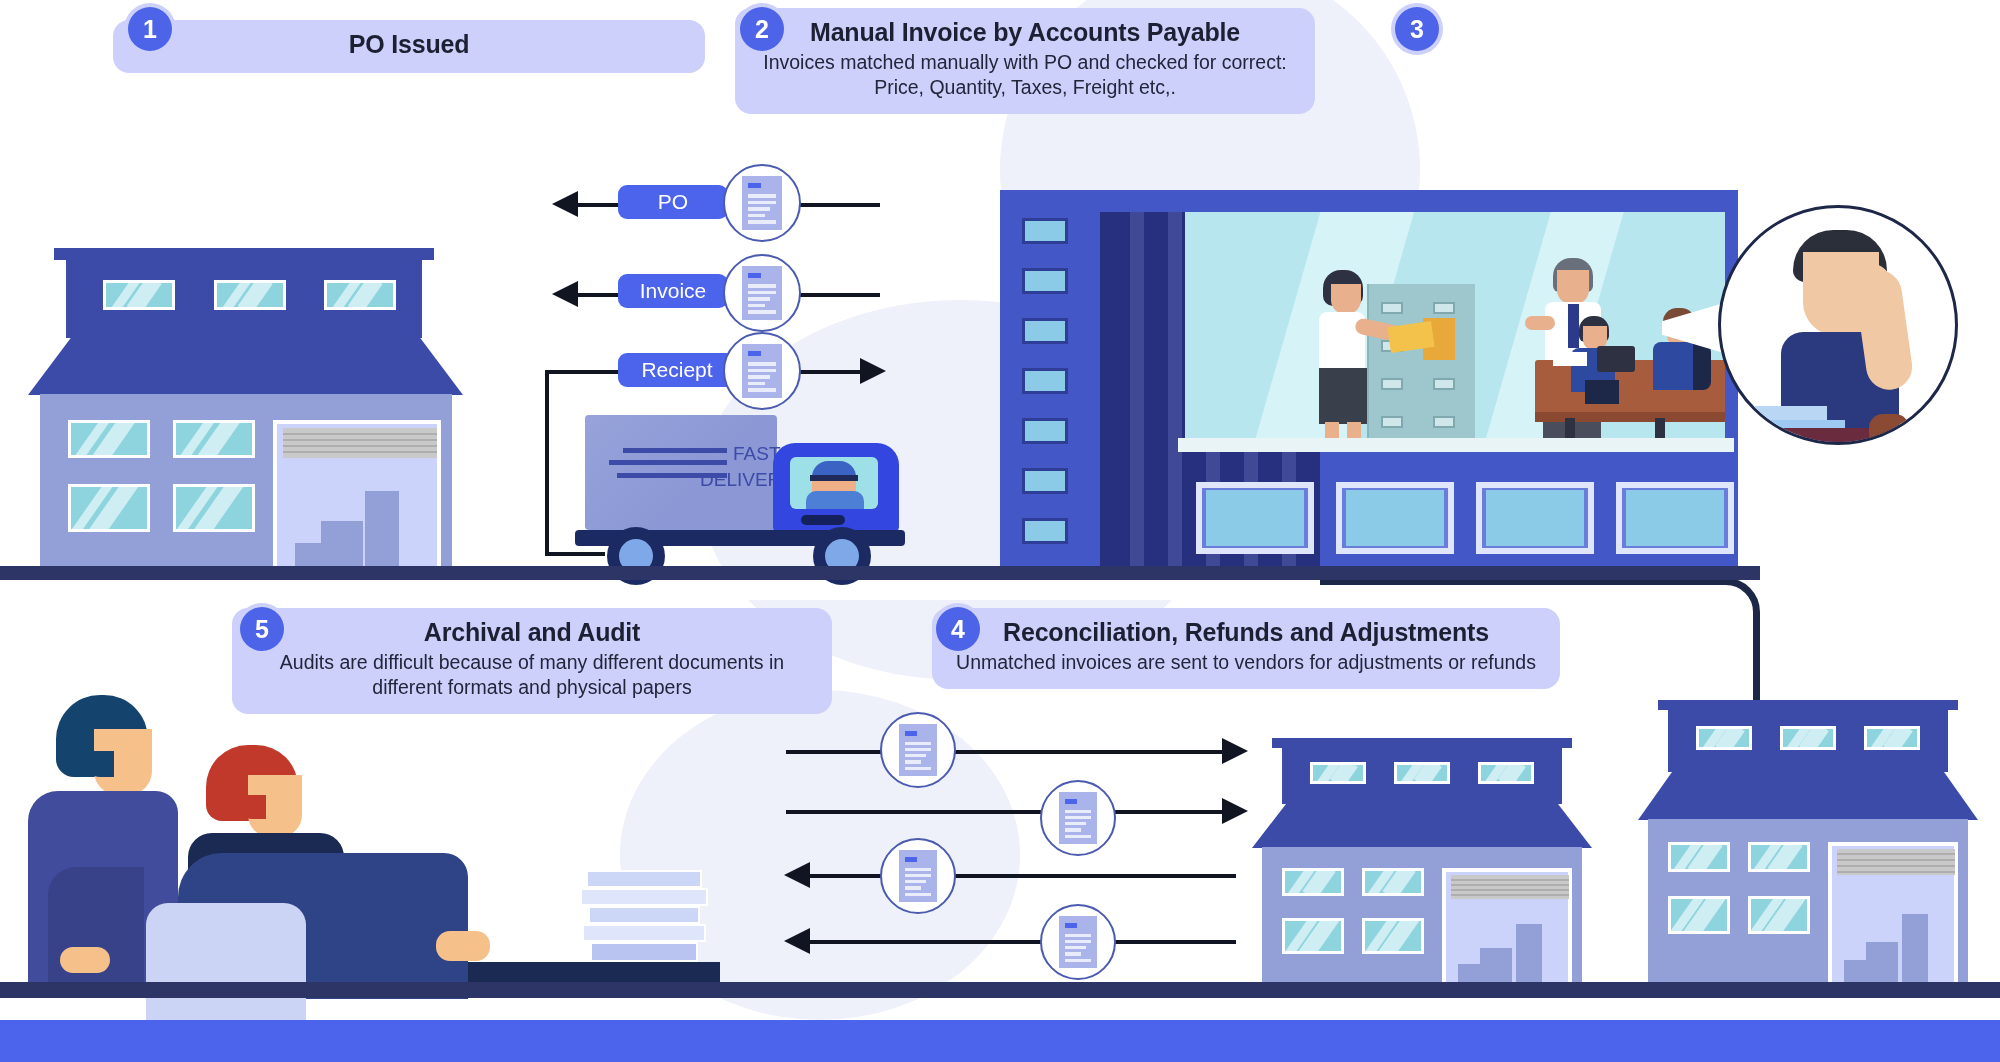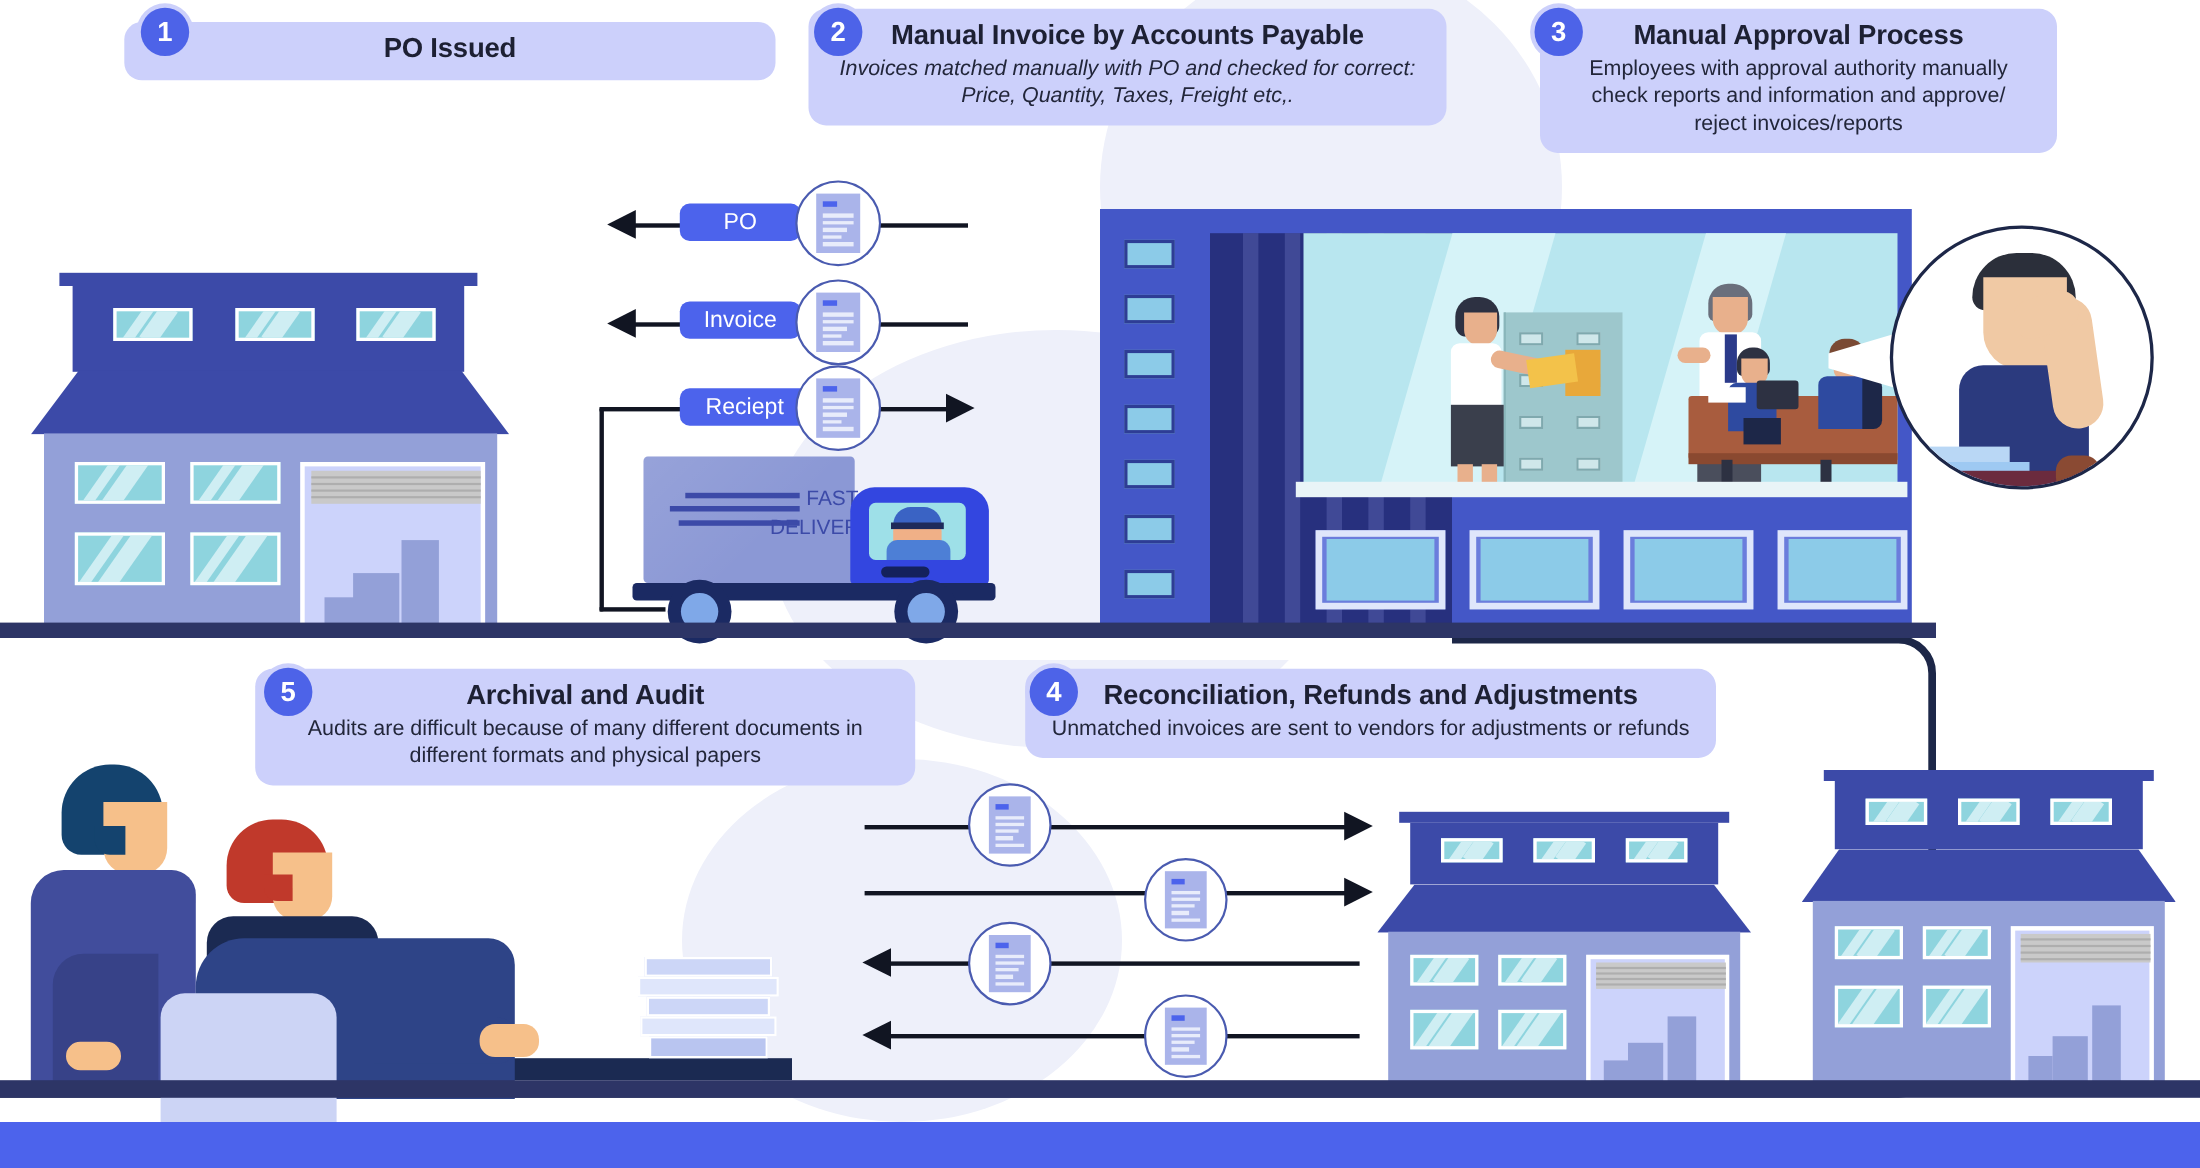--- a/index.html
+++ b/index.html
@@ -121,29 +121,25 @@
   <div class="bg-blob" style="left:700px; top:300px; width:520px; height:380px;"></div>
   <div class="bg-blob" style="left:620px; top:690px; width:400px; height:330px;"></div>
 
   <div class="card" style="left:113px; top:8px; width:592px;margin-top:12px;">
     <div class="title">PO Issued</div>
   </div>
   <div class="badge" style="left:128px; top:7px;">1</div>
 
   <div class="card" style="left:735px; top:8px; width:580px;">
     <div class="title">Manual Invoice by Accounts Payable</div>
-    <div class="desc" style="white-space:pre-line;font-style:italic;">Invoices matched manually with PO and checked for correct:
+    <div class="desc" style="white-space:pre-line;">Invoices matched manually with PO and checked for correct:
 Price, Quantity, Taxes, Freight etc,.</div>
   </div>
   <div class="badge" style="left:740px; top:7px;">2</div>
 
-  <div class="card" style="left:1400px; top:8px; width:470px;">
-    <div class="title">Manual Approval Process</div>
-    <div class="desc">Employees with approval authority manually check reports and information and approve/ reject invoices/reports</div>
-  </div>
   <div class="badge" style="left:1395px; top:7px;">3</div>
 
   <div class="bldg" style="left:28px; top:248px; width:435px; height:325px;">
 
     <div class="shop-top" style="left:26px; top:0; width:380px; height:12px;"></div>
     <div class="shop-top" style="left:38px; top:12px; width:356px; height:78px;"></div>
     <div class="win" style="left:75px; top:32px; width:72px; height:30px;"></div>
     <div class="win" style="left:186px; top:32px; width:72px; height:30px;"></div>
     <div class="win" style="left:296px; top:32px; width:72px; height:30px;"></div>
 

